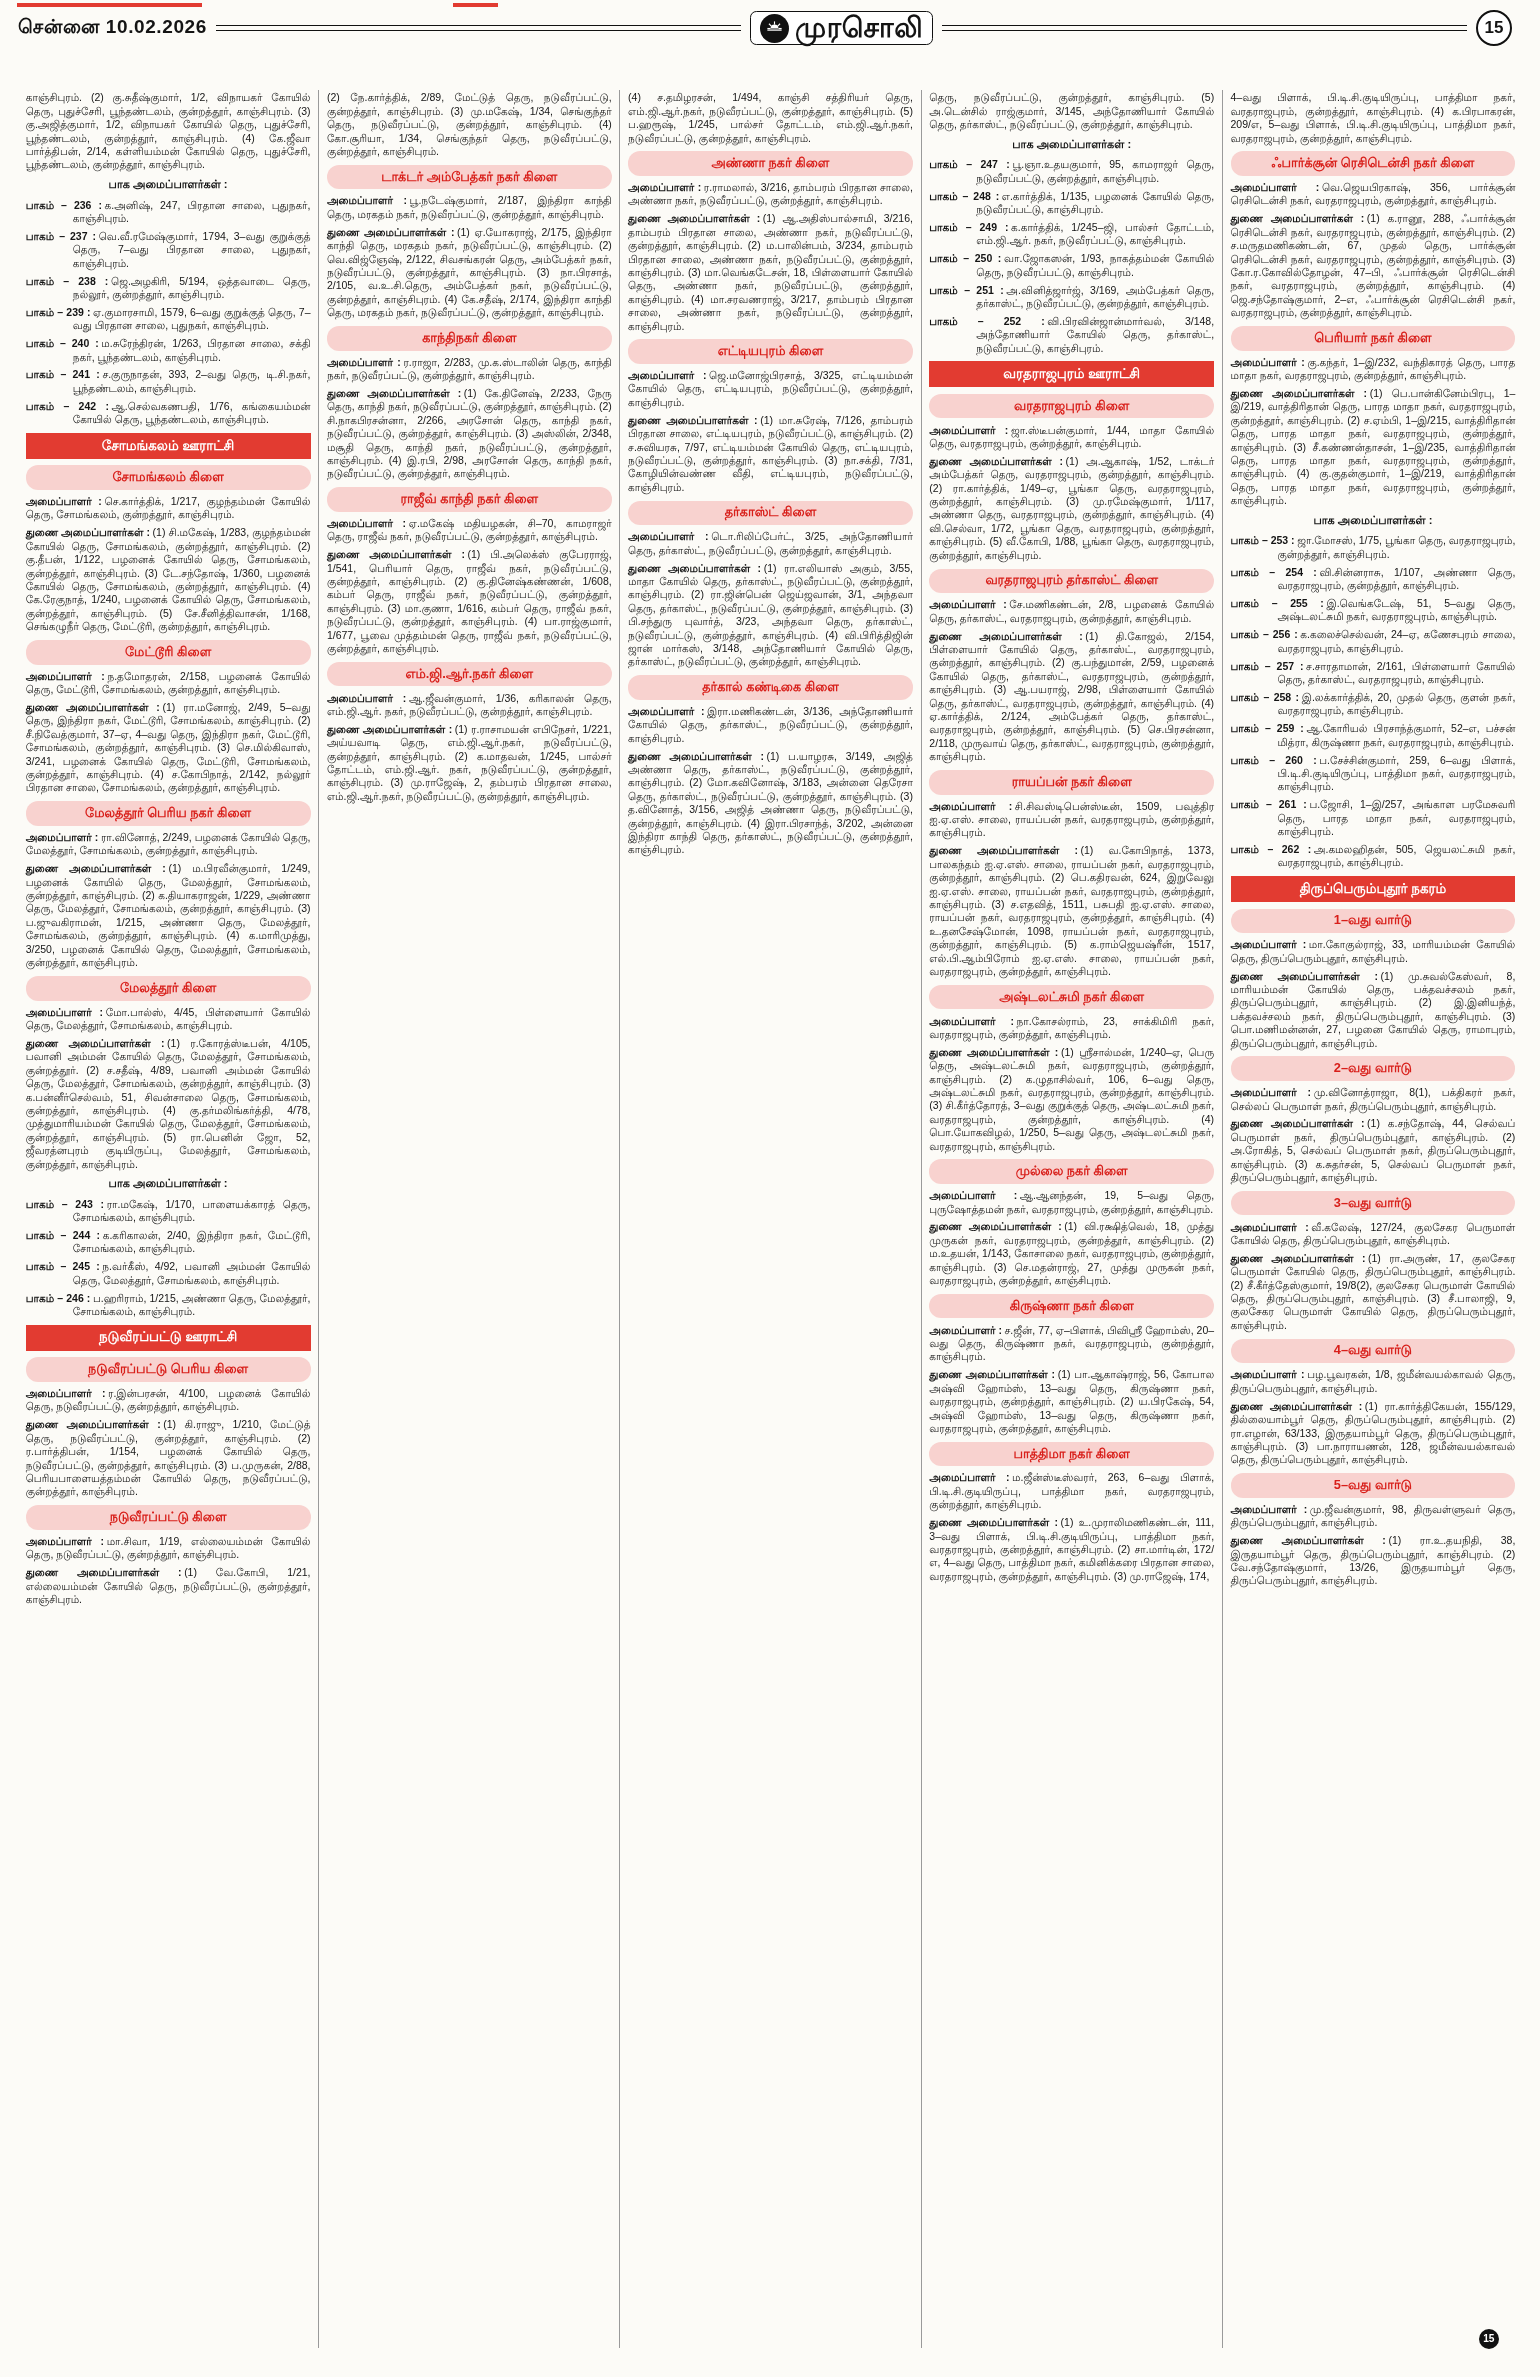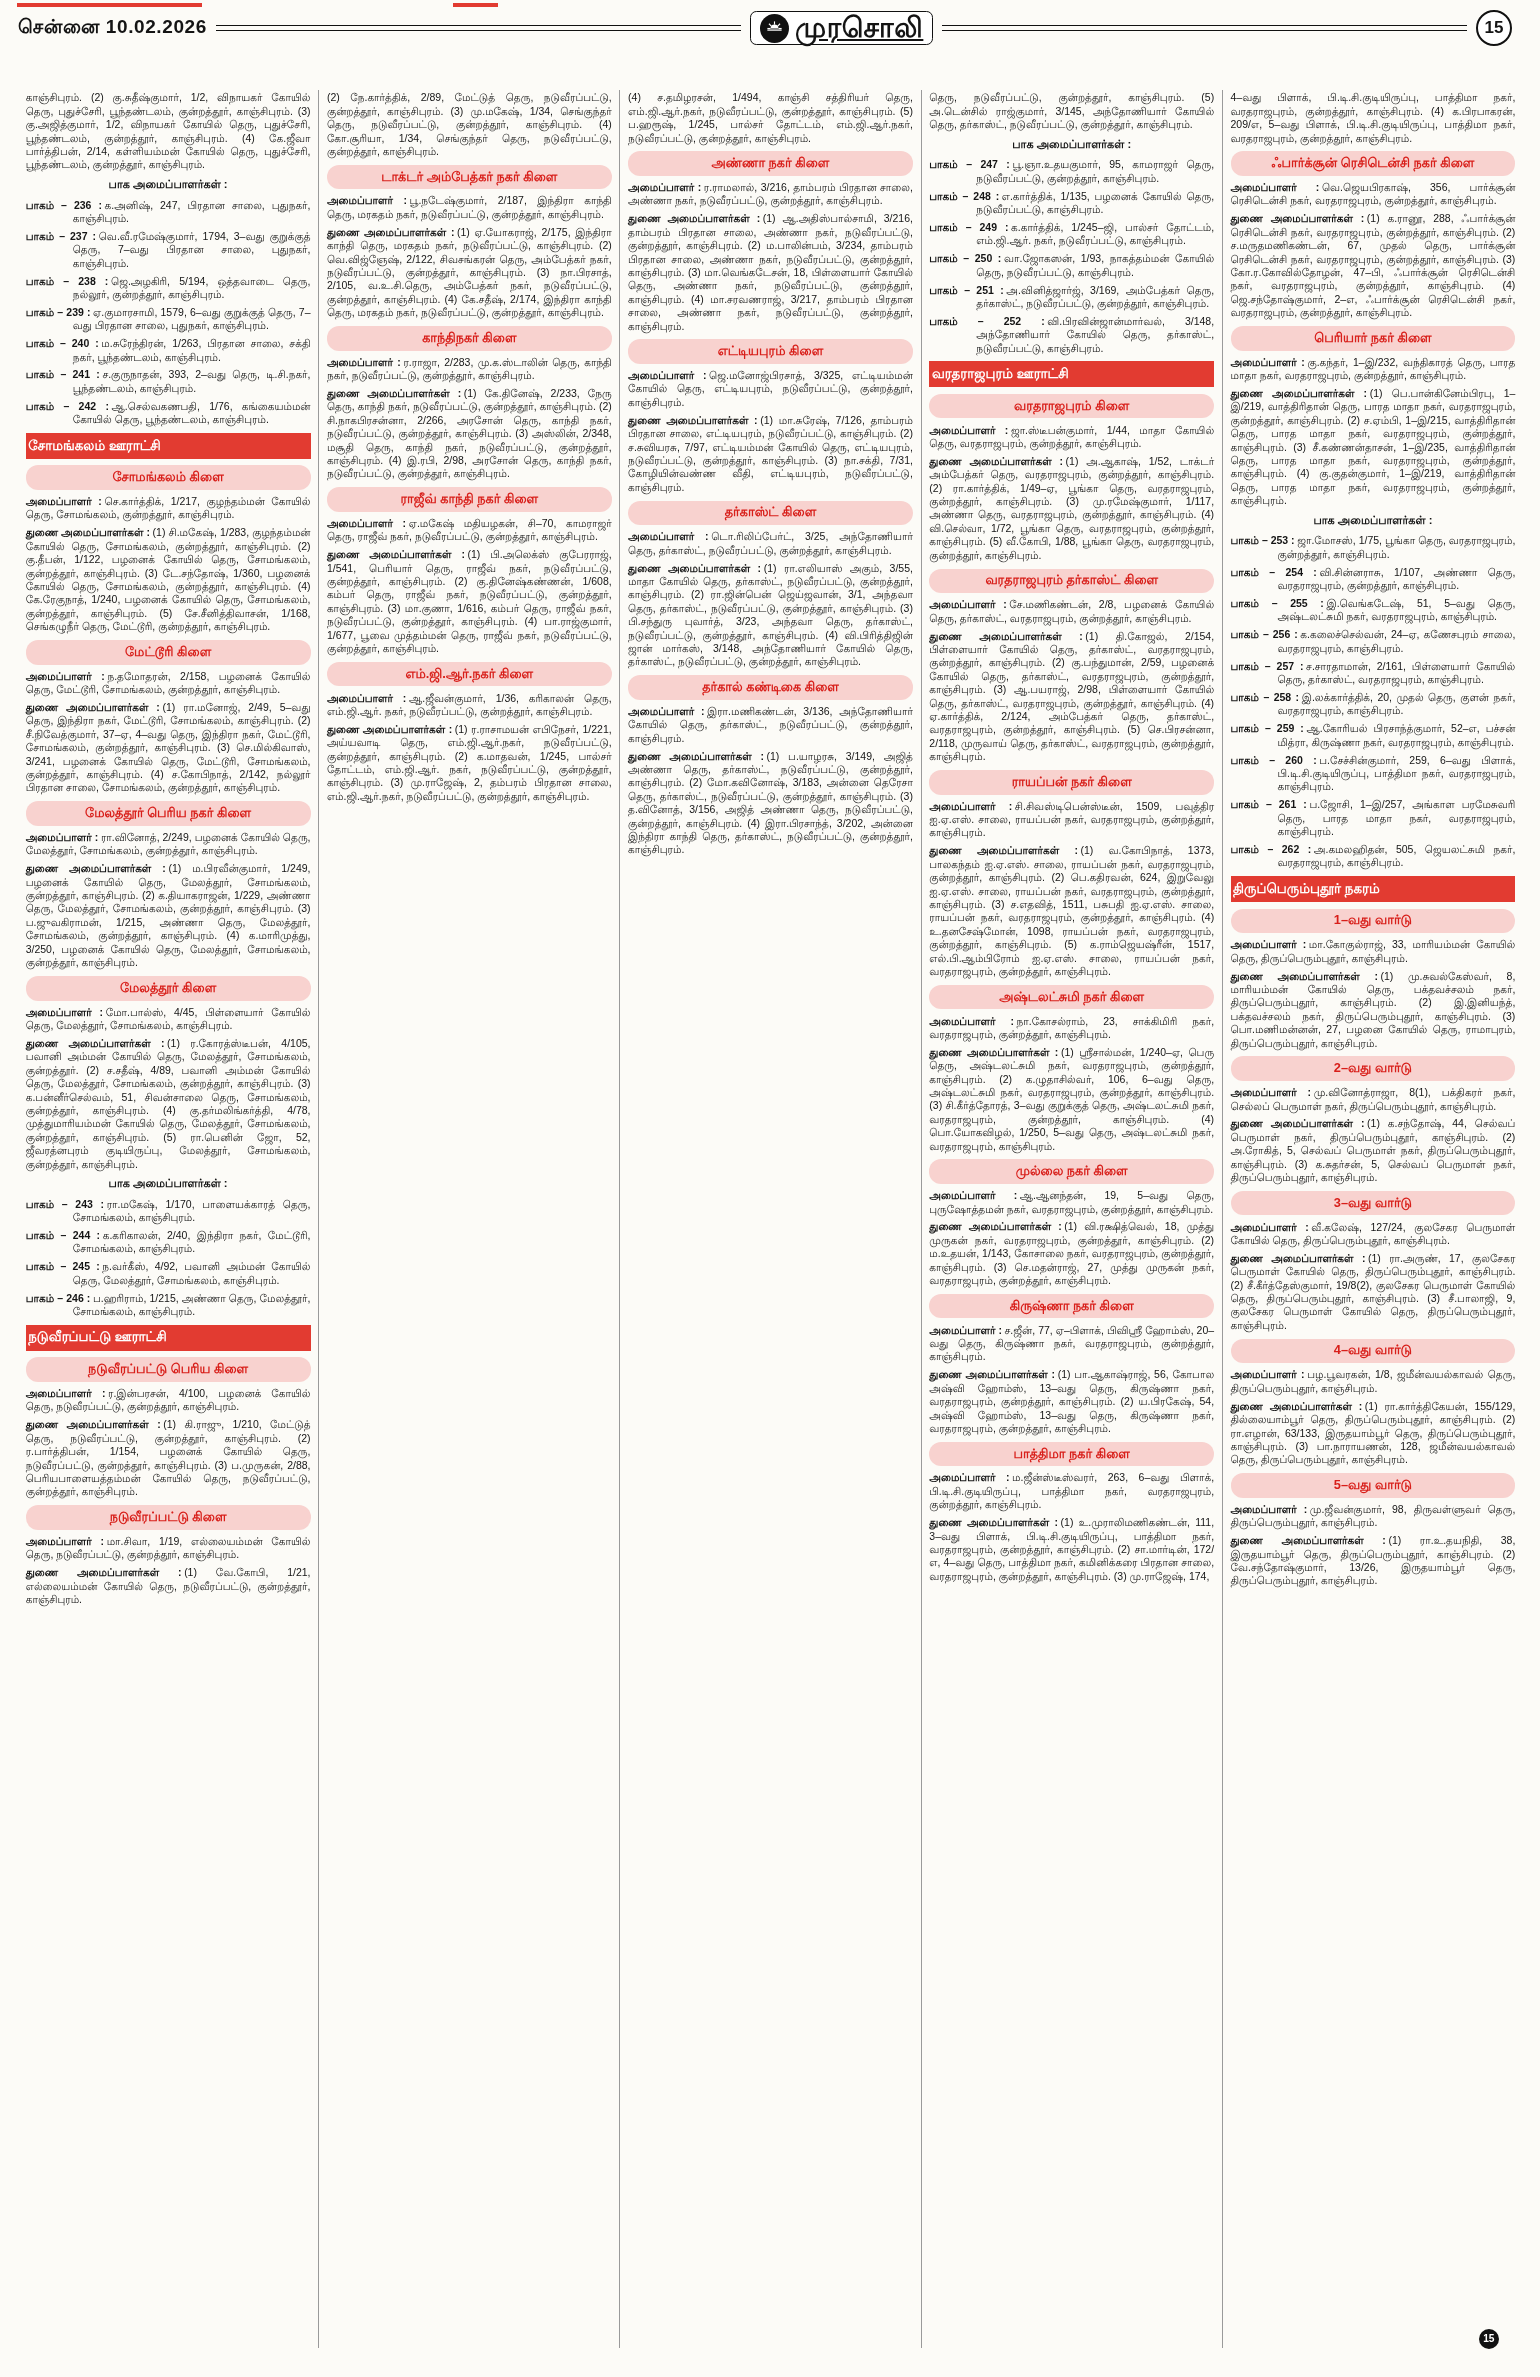--- a/index.html
+++ b/index.html
@@ -5,33 +5,33 @@
   html,body{margin:0;padding:0;}
   body{
     width:1541px;height:2377px;position:relative;overflow:hidden;
     background:#fcfbf7;color:#141414;
     font-family:"Liberation Sans","DejaVu Sans",sans-serif;
   }
   .topmark{position:absolute;top:2.6px;height:4.5px;background:#e23b31;}
   .page-header{position:absolute;top:10.2px;left:18px;right:29px;height:36px;display:flex;align-items:center;gap:9px;}
   .date{font-weight:bold;font-size:19px;white-space:nowrap;letter-spacing:0.6px;}
   .dbl{flex:1;height:4.5px;border-top:1.9px solid #111;border-bottom:1.3px solid #111;}
-  .masthead{display:flex;align-items:center;gap:6.4px;padding:1.3px 9px;border:1.9px solid #111;border-radius:6.4px;background:#fff;text-decoration:underline;}
+  .masthead{display:flex;align-items:center;gap:6.4px;padding:1.3px 9px;border:1.9px solid #111;border-radius:6.4px;background:#fff;}
   .emblem{width:29px;height:29px;border-radius:50%;background:#111;display:flex;align-items:center;justify-content:center;}
   .masthead-title{font-size:28px;font-weight:900;line-height:1;letter-spacing:0.6px;}
   .pagenum{width:32px;height:32px;border:2.6px solid #111;border-radius:50%;display:flex;align-items:center;justify-content:center;font-weight:bold;font-size:17px;background:#fff;flex:0 0 auto;}
   #columns{position:absolute;top:59px;left:18px;right:18px;bottom:29px;display:flex;}
   .col{flex:1 1 0;padding:1.3px 7.7px 0 7.7px;border-left:0.6px solid #9a9a9a;overflow:hidden;margin-top:31px;}
   .col:first-child{border-left:none;}
   .para{font-size:10.5px;line-height:13.4px;text-align:justify;margin:0 0 4.5px 0;}
   .para .lead{font-weight:bold;margin-right:2.6px;}
   .center-bold{font-size:11.2px;font-weight:bold;text-align:center;margin:6.4px 0;}
   .part-item{font-size:10.5px;line-height:13.4px;text-align:justify;margin:0 0 4.5px 0;padding-left:47px;text-indent:-47px;}
   .part-item .lbl{font-weight:bold;margin-right:2.6px;}
-  .hdr-red{background:#e23b31;color:#ffffff;font-weight:bold;font-size:13.4px;padding:4.5px 2.6px;margin:6.4px 0 5.1px 0;}
+  .hdr-red{background:#e23b31;color:#ffffff;font-weight:bold;font-size:13.4px;text-align:center;padding:4.5px 2.6px;margin:6.4px 0 5.1px 0;}
   .hdr-pink{background:#f8d2cf;color:#d81f1a;font-weight:bold;font-size:12.8px;text-align:center;padding:3.8px 2.6px;margin:6.4px 0 5.1px 0;border-radius:12px;}
   .footer-badge{position:absolute;right:42px;bottom:28px;width:20.4px;height:20.4px;border-radius:50%;background:#111;color:#fff;display:flex;align-items:center;justify-content:center;font-size:10.2px;font-weight:bold;}
 </style>
 </head>
 <body>
 
 <div class="topmark" style="left:16.6px;width:185px;"></div>
 <div class="topmark" style="left:453px;width:45px;"></div>
 
 <div class="page-header">

